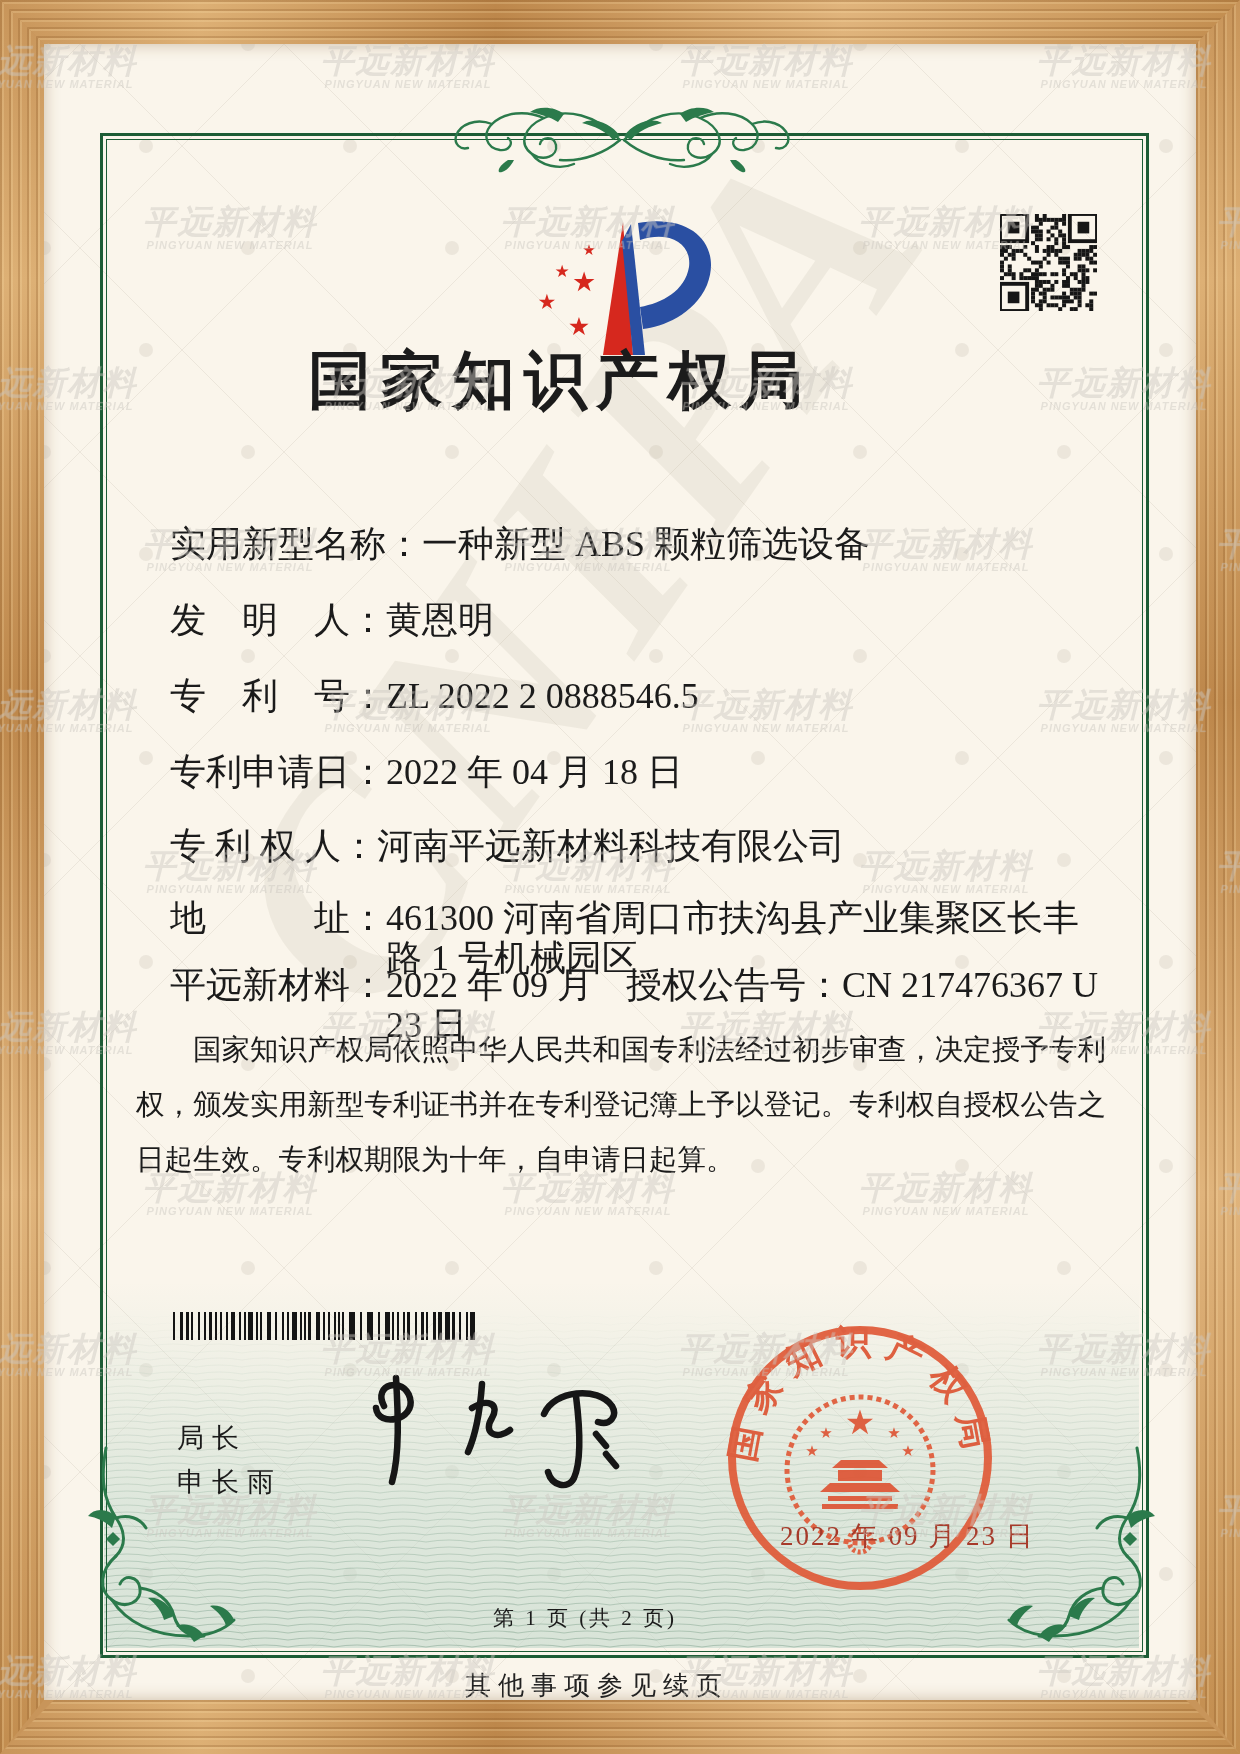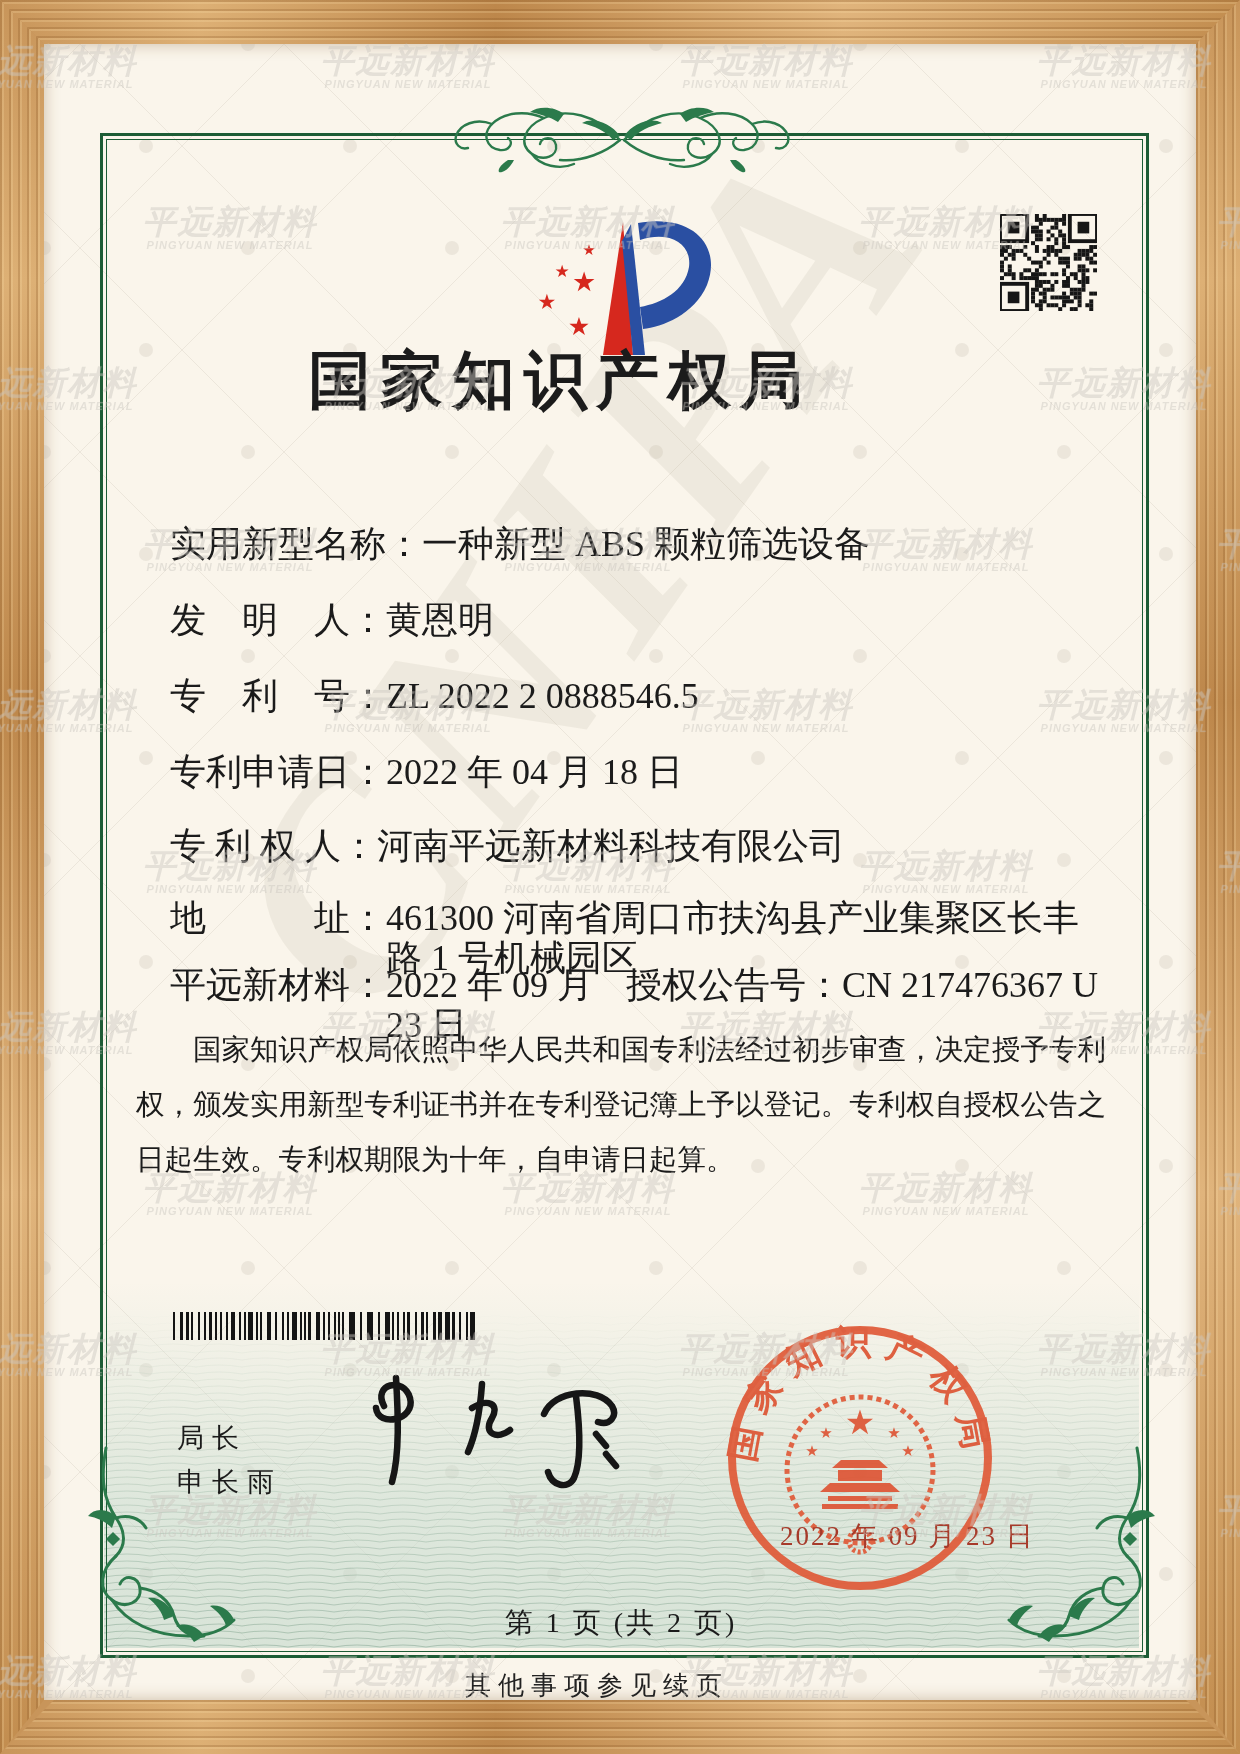--- a/index.html
+++ b/index.html
@@ -50,21 +50,21 @@
   .r6{top:965px}
   .pair1{display:inline-flex;width:456px;}
   .paras{left:136px;top:1022px;width:970px;font-size:28.5px;line-height:55px;text-align:justify;}
   .paras p{margin:0;text-indent:2em;}
   #barcode{position:absolute;left:173px;top:1312px;z-index:3;}
   .director-label{left:177px;top:1420px;font-size:27px;letter-spacing:8px;}
   .director-name{left:177px;top:1464px;font-size:27px;letter-spacing:8px;}
   .sig{position:absolute;left:348px;top:1372px;z-index:3;}
   .seal{position:absolute;left:720px;top:1318px;z-index:3;opacity:.92;}
   .seal-date{left:780px;top:1518px;font-size:27px;letter-spacing:2px;color:#a63a2a;z-index:4;}
-  .page-info{left:0;width:1170px;top:1604px;text-align:center;font-size:28px;letter-spacing:3px;padding-left:36px;}
+  .page-info{left:0;width:1170px;top:1604px;text-align:center;font-size:21px;letter-spacing:3px;}
   .footer-note{left:0;width:1194px;top:1668px;text-align:center;font-size:26px;letter-spacing:7px;color:#222;}
   #qr{position:absolute;left:1000px;top:214px;z-index:3;}
   .logo{position:absolute;left:492px;top:185px;z-index:3;}
 
   
   #wm-layer{position:absolute;inset:0;z-index:6;pointer-events:none;overflow:hidden;}
   .wm{position:absolute;width:240px;text-align:center;color:rgba(140,130,114,.20);
       font-style:italic;font-weight:bold;line-height:1.05;
       text-shadow:0 0 1px rgba(255,255,255,.35);}
   .wm .cn{font-size:33px;letter-spacing:2px;display:block;}

